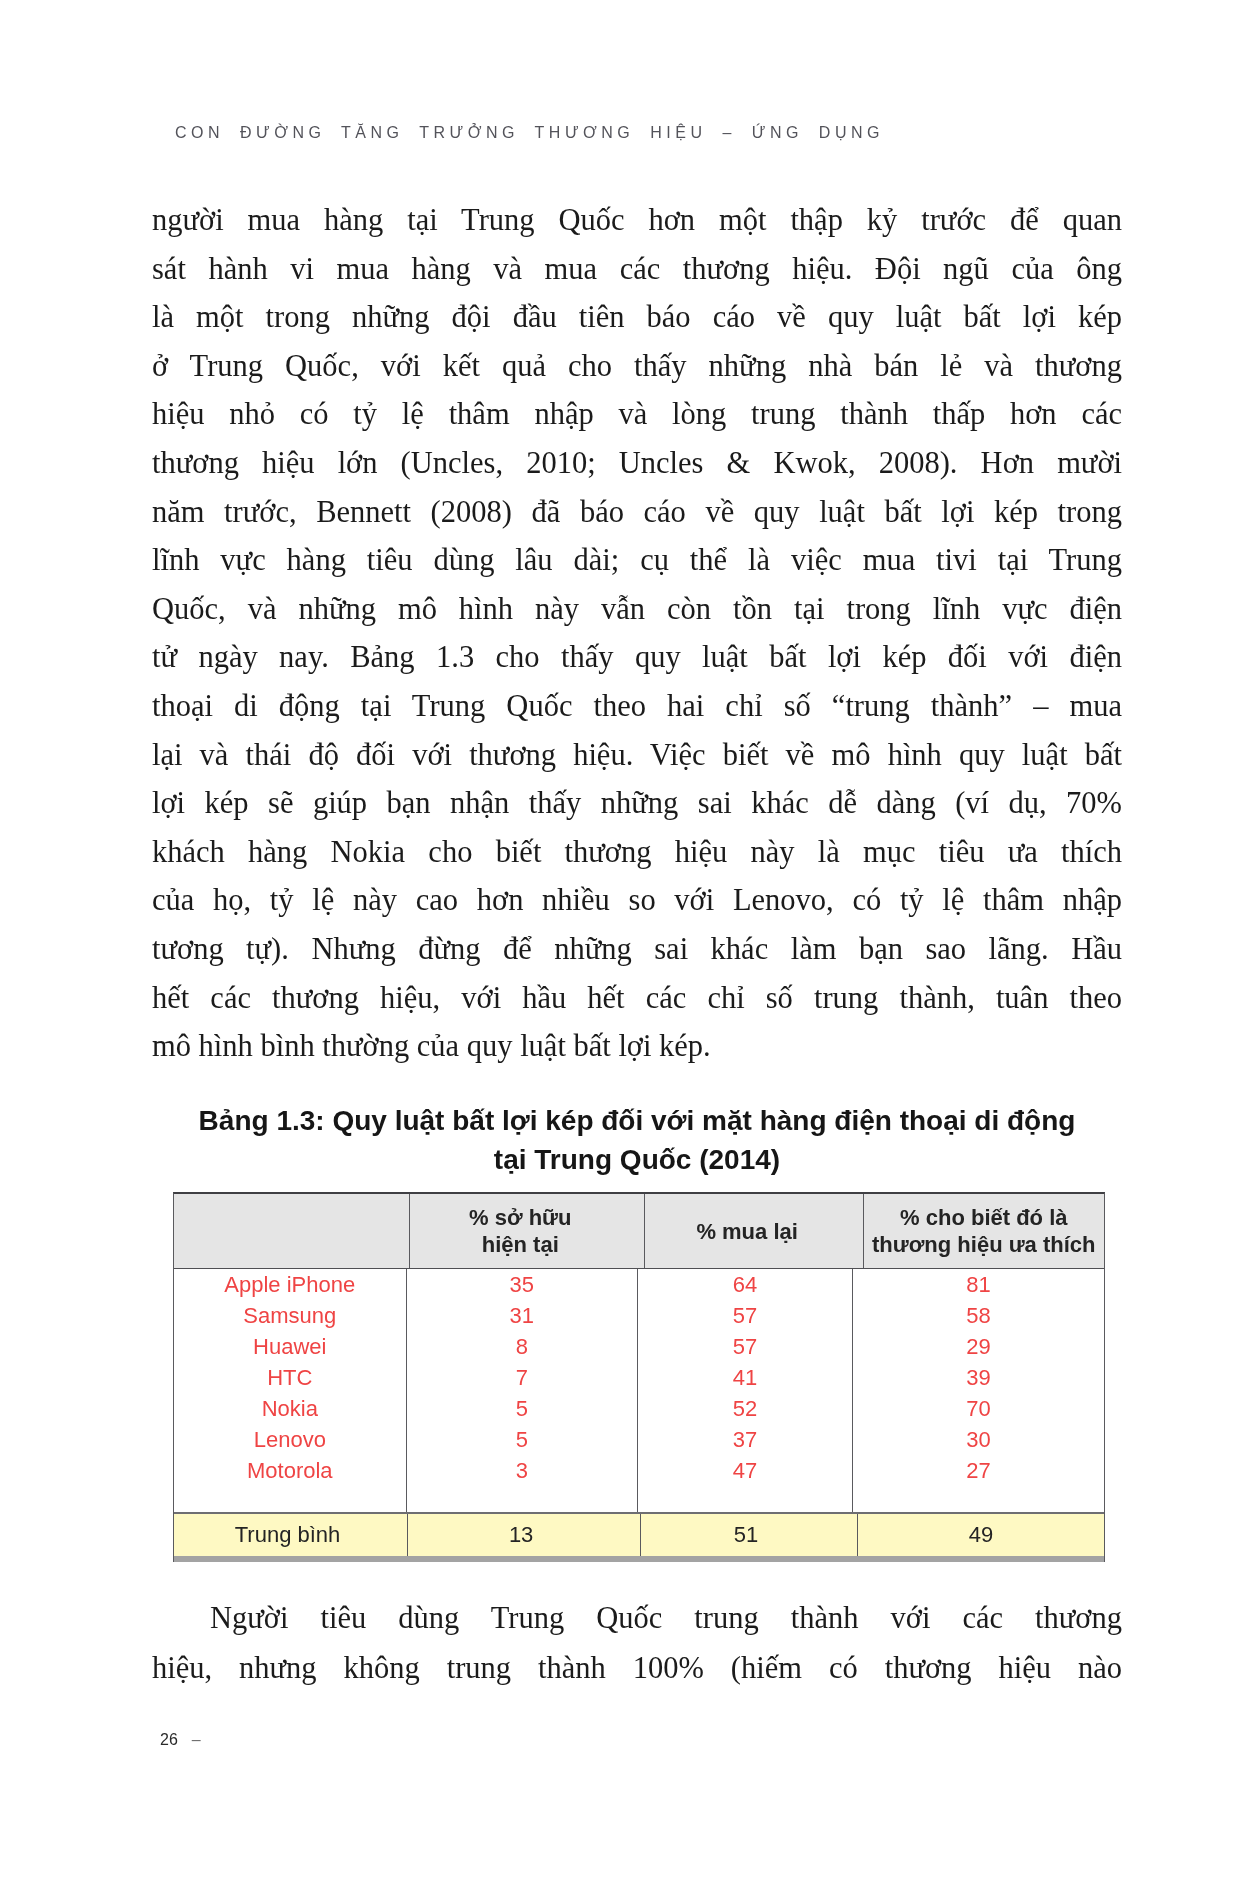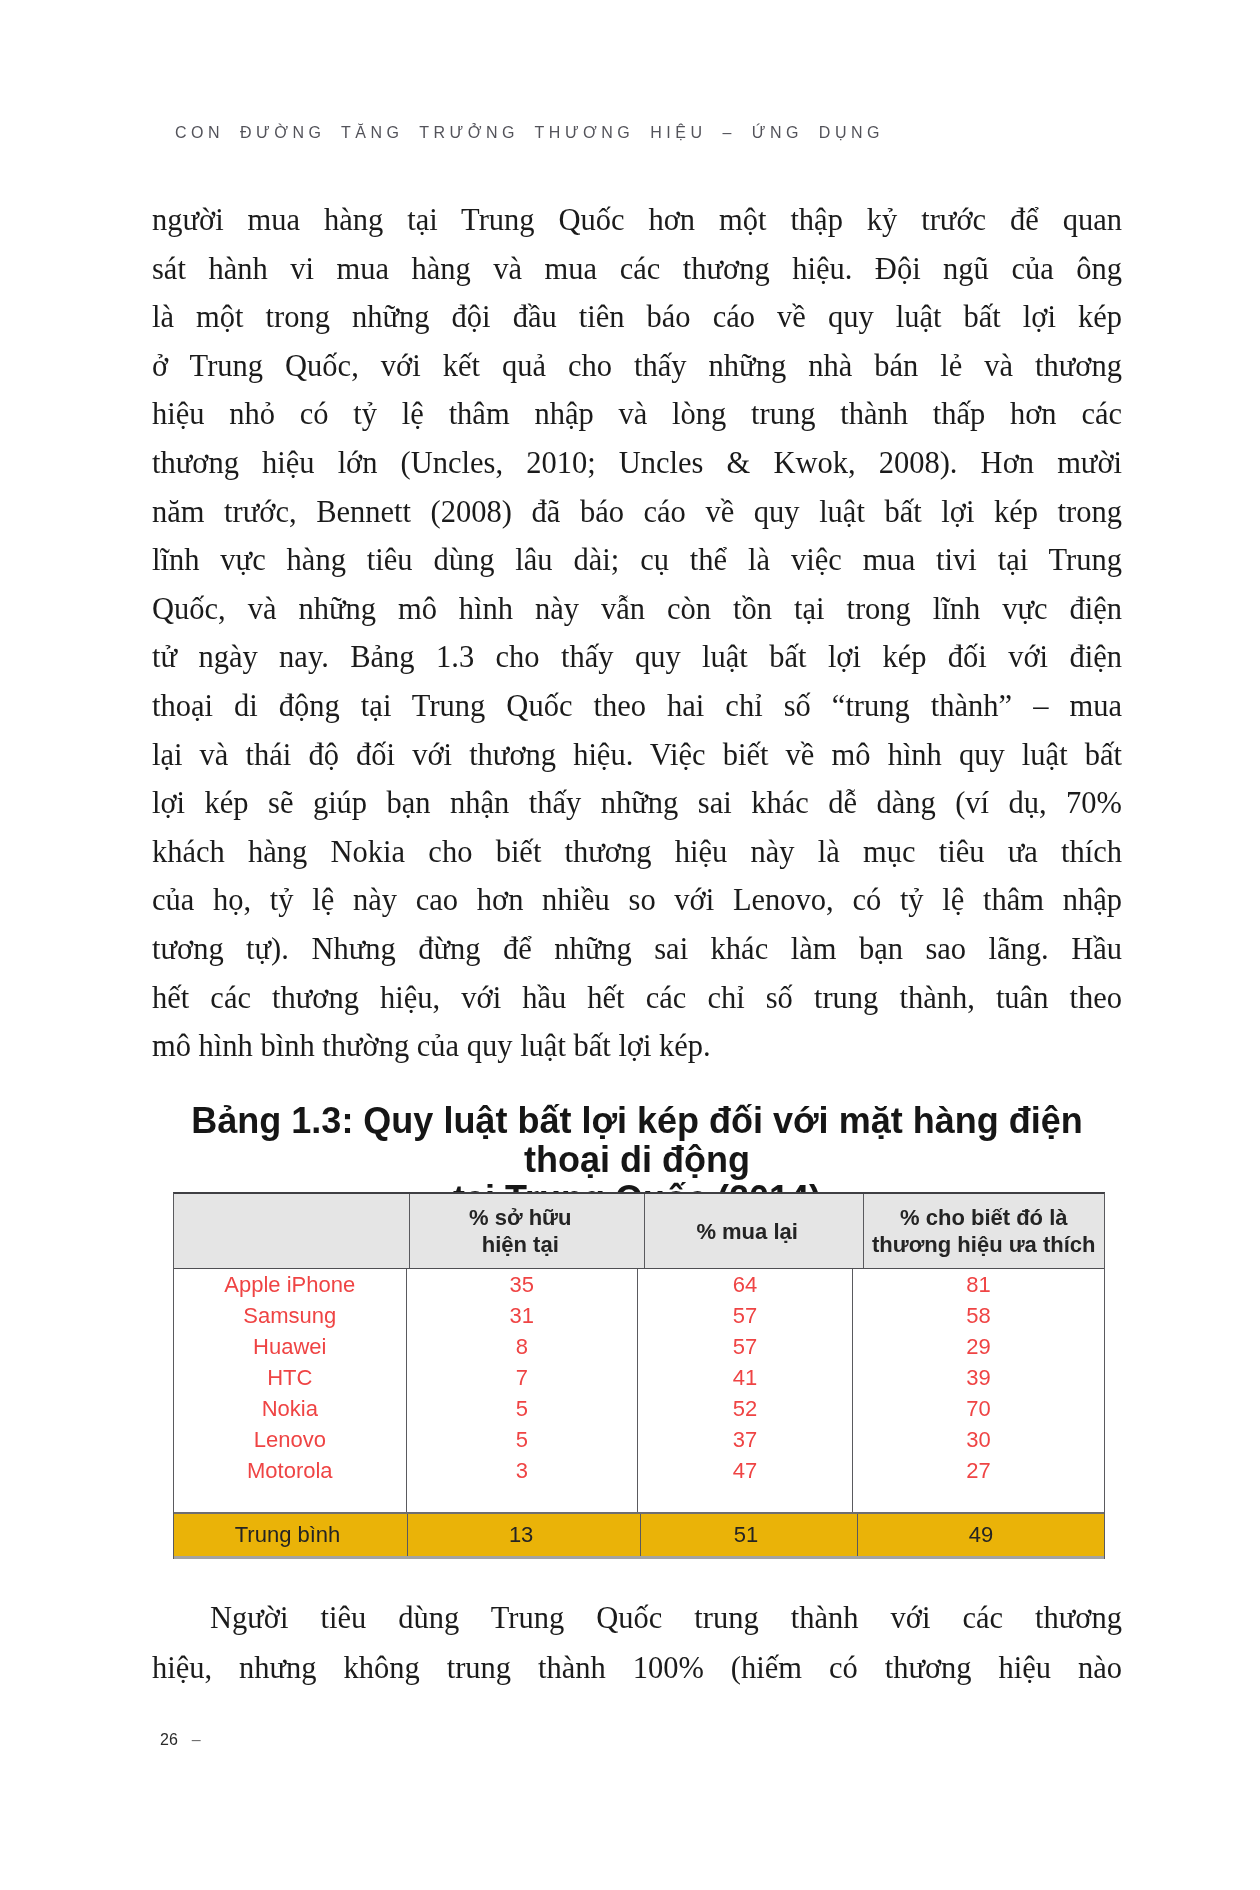--- a/index.html
+++ b/index.html
@@ -38,21 +38,21 @@
     white-space:nowrap;
   }
   .jline.last{ text-align-last:left; }
   .jline.indent{ text-indent:58px; }
   .caption{
     position:absolute;
     left:152px; top:1101px; width:970px;
     text-align:center;
     font-family:"Liberation Sans","DejaVu Sans",sans-serif;
     font-weight:700;
-    font-size:36px;
+    font-size:28px;
     line-height:39px;
     color:#161616;
   }
   .tbl{
     position:absolute;
     left:173px; top:1192px; width:932px;
     font-family:"Liberation Sans","DejaVu Sans",sans-serif;
     border-top:2.5px solid #3f3f43;
     border-left:1.5px solid #5a5a5e;
     border-right:1.5px solid #5a5a5e;
@@ -75,24 +75,24 @@
   }
   .thead-row .tcell{
     font-weight:700; font-size:22px; line-height:27px; color:#242424;
   }
   .hdr-own-text{ max-width:140px; }
   .hdr-fav-text{ max-width:250px; }
   .tbody-row{ height:31px; background:#ffffff; }
   .tbody-row .tcell{ font-size:22px; color:#ef4444; }
   .spacer-row{ height:26px; background:#ffffff; }
   .tfoot-row{
-    background:#eab308;
+    background:#fef9c3;
     height:42px;
     border-top:2px solid #6e6e72;
-    border-bottom:3px solid #a3a3a3;
+    border-bottom:6px solid #a3a3a3;
     gap:6px;
   }
   .tfoot-row .tcell{ font-size:22px; color:#242424; }
   .page-num{
     position:absolute;
     left:160px; top:1731px;
     font-family:"Liberation Sans","DejaVu Sans",sans-serif;
     font-size:16px;
     color:#2a2a2a;
   }

